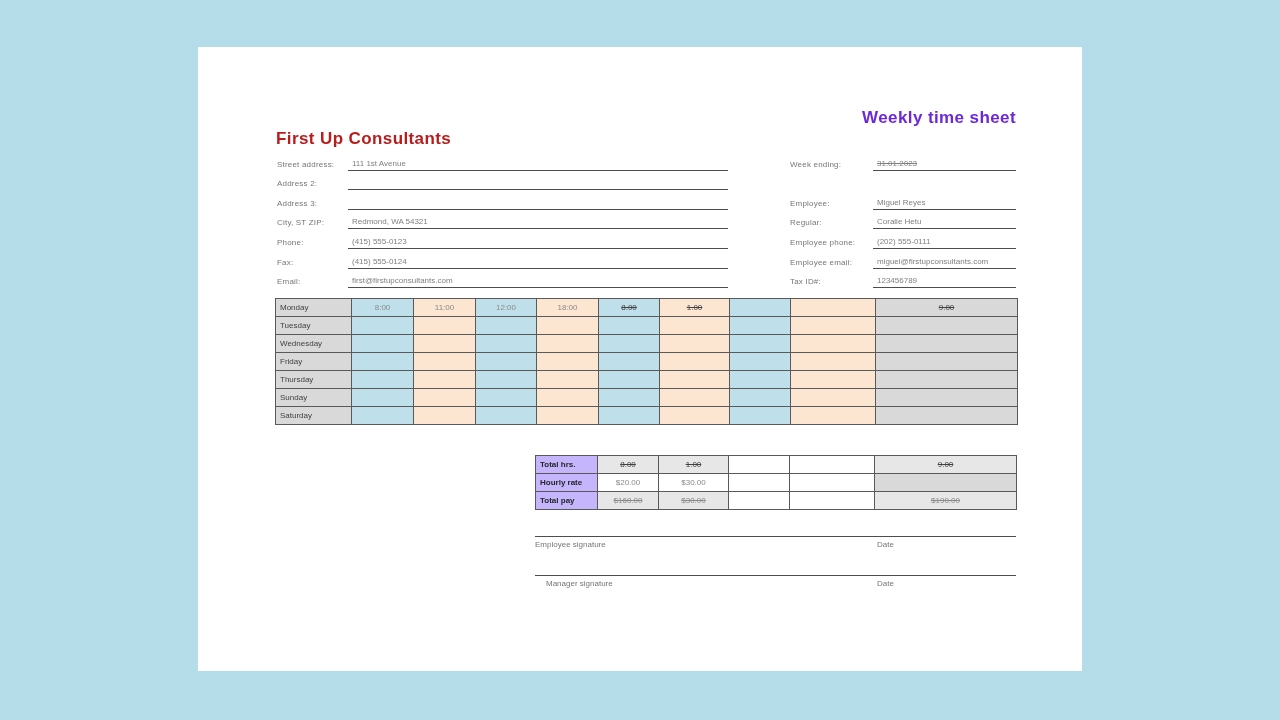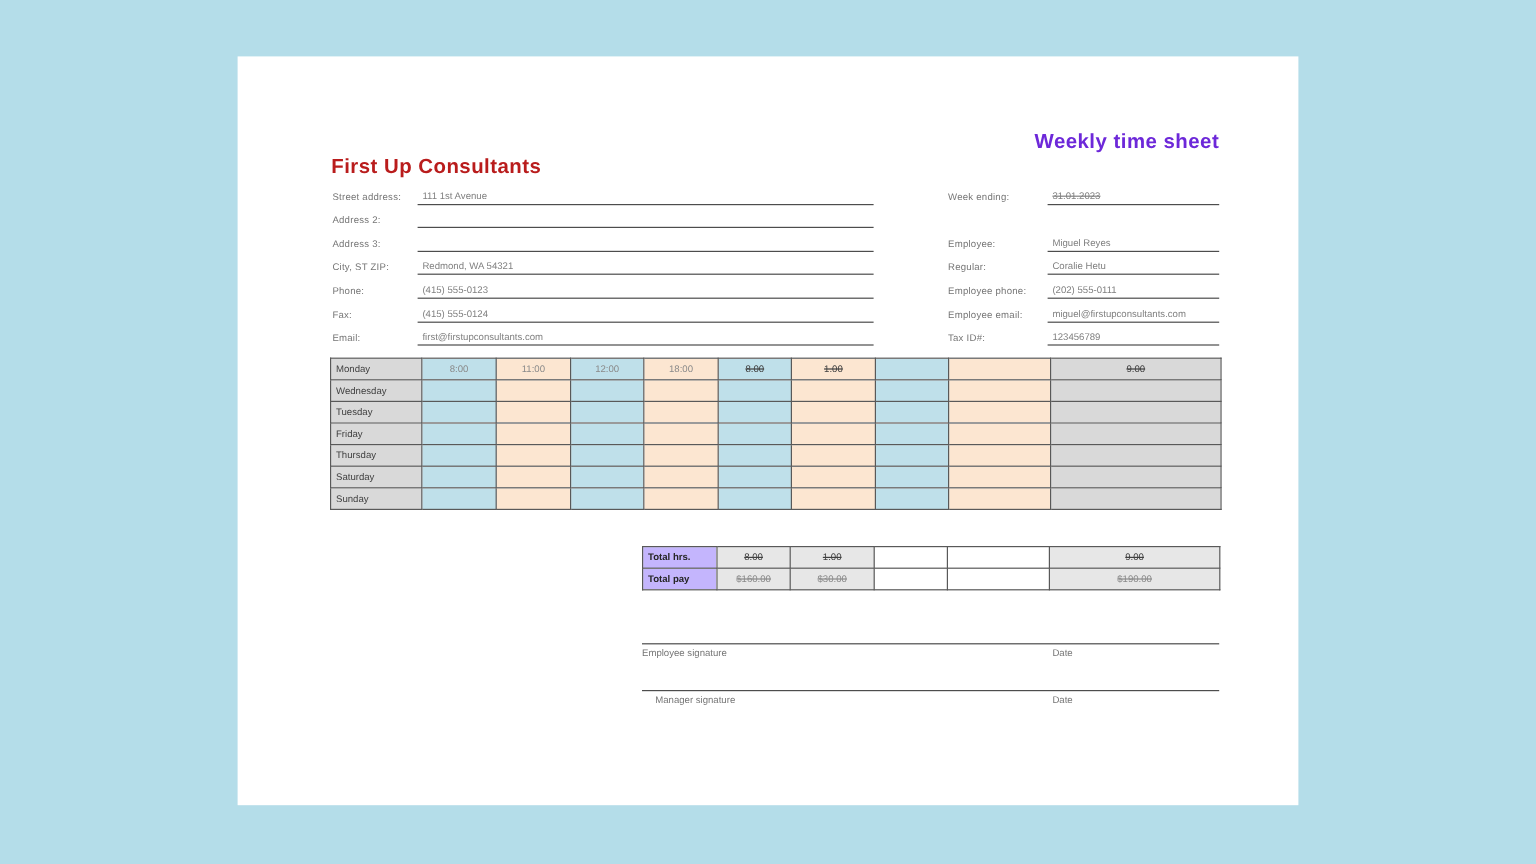--- a/index.html
+++ b/index.html
@@ -132,44 +132,44 @@
         <td class="c-peach t-gray">11:00</td>
         <td class="c-blue t-gray">12:00</td>
         <td class="c-peach t-gray">18:00</td>
         <td class="c-blue t-dark strike">8.00</td>
         <td class="c-peach t-dark strike">1.00</td>
         <td class="c-blue"></td>
         <td class="c-peach"></td>
         <td class="c-gray t-dark strike">9.00</td>
       </tr>
       <tr>
+        <td class="day">Tuesday</td>
+        <td class="c-blue"></td>
+        <td class="c-peach"></td>
+        <td class="c-blue"></td>
+        <td class="c-peach"></td>
+        <td class="c-blue"></td>
+        <td class="c-peach"></td>
+        <td class="c-blue"></td>
+        <td class="c-peach"></td>
+        <td class="c-gray"></td>
+      </tr>
+      <tr>
         <td class="day">Wednesday</td>
         <td class="c-blue"></td>
         <td class="c-peach"></td>
         <td class="c-blue"></td>
         <td class="c-peach"></td>
         <td class="c-blue"></td>
         <td class="c-peach"></td>
         <td class="c-blue"></td>
         <td class="c-peach"></td>
         <td class="c-gray"></td>
       </tr>
       <tr>
-        <td class="day">Tuesday</td>
-        <td class="c-blue"></td>
-        <td class="c-peach"></td>
-        <td class="c-blue"></td>
-        <td class="c-peach"></td>
-        <td class="c-blue"></td>
-        <td class="c-peach"></td>
-        <td class="c-blue"></td>
-        <td class="c-peach"></td>
-        <td class="c-gray"></td>
-      </tr>
-      <tr>
         <td class="day">Friday</td>
         <td class="c-blue"></td>
         <td class="c-peach"></td>
         <td class="c-blue"></td>
         <td class="c-peach"></td>
         <td class="c-blue"></td>
         <td class="c-peach"></td>
         <td class="c-blue"></td>
         <td class="c-peach"></td>
         <td class="c-gray"></td>
@@ -180,33 +180,33 @@
         <td class="c-peach"></td>
         <td class="c-blue"></td>
         <td class="c-peach"></td>
         <td class="c-blue"></td>
         <td class="c-peach"></td>
         <td class="c-blue"></td>
         <td class="c-peach"></td>
         <td class="c-gray"></td>
       </tr>
       <tr>
+        <td class="day">Sunday</td>
+        <td class="c-blue"></td>
+        <td class="c-peach"></td>
+        <td class="c-blue"></td>
+        <td class="c-peach"></td>
+        <td class="c-blue"></td>
+        <td class="c-peach"></td>
+        <td class="c-blue"></td>
+        <td class="c-peach"></td>
+        <td class="c-gray"></td>
+      </tr>
+      <tr>
         <td class="day">Saturday</td>
-        <td class="c-blue"></td>
-        <td class="c-peach"></td>
-        <td class="c-blue"></td>
-        <td class="c-peach"></td>
-        <td class="c-blue"></td>
-        <td class="c-peach"></td>
-        <td class="c-blue"></td>
-        <td class="c-peach"></td>
-        <td class="c-gray"></td>
-      </tr>
-      <tr>
-        <td class="day">Sunday</td>
         <td class="c-blue"></td>
         <td class="c-peach"></td>
         <td class="c-blue"></td>
         <td class="c-peach"></td>
         <td class="c-blue"></td>
         <td class="c-peach"></td>
         <td class="c-blue"></td>
         <td class="c-peach"></td>
         <td class="c-gray"></td>
       </tr>
@@ -225,20 +225,28 @@
       <tbody>
           <tr>
         <td class="sum-label">Total hrs.</td>
         <td class="c-lgray t-dark strike">8.00</td>
         <td class="c-lgray t-dark strike">1.00</td>
         <td class="c-white"></td>
         <td class="c-white"></td>
         <td class="c-lgray t-dark strike">9.00</td>
       </tr>
       <tr>
+        <td class="sum-label">Hourly rate</td>
+        <td class="c-white t-gray">$20.00</td>
+        <td class="c-white t-gray">$30.00</td>
+        <td class="c-white"></td>
+        <td class="c-white"></td>
+        <td class="c-gray"></td>
+      </tr>
+      <tr>
         <td class="sum-label">Total pay</td>
         <td class="c-lgray t-gray strike">$160.00</td>
         <td class="c-lgray t-gray strike">$30.00</td>
         <td class="c-white"></td>
         <td class="c-white"></td>
         <td class="c-lgray t-gray strike">$190.00</td>
       </tr>
     </tbody>
       </table>
 

